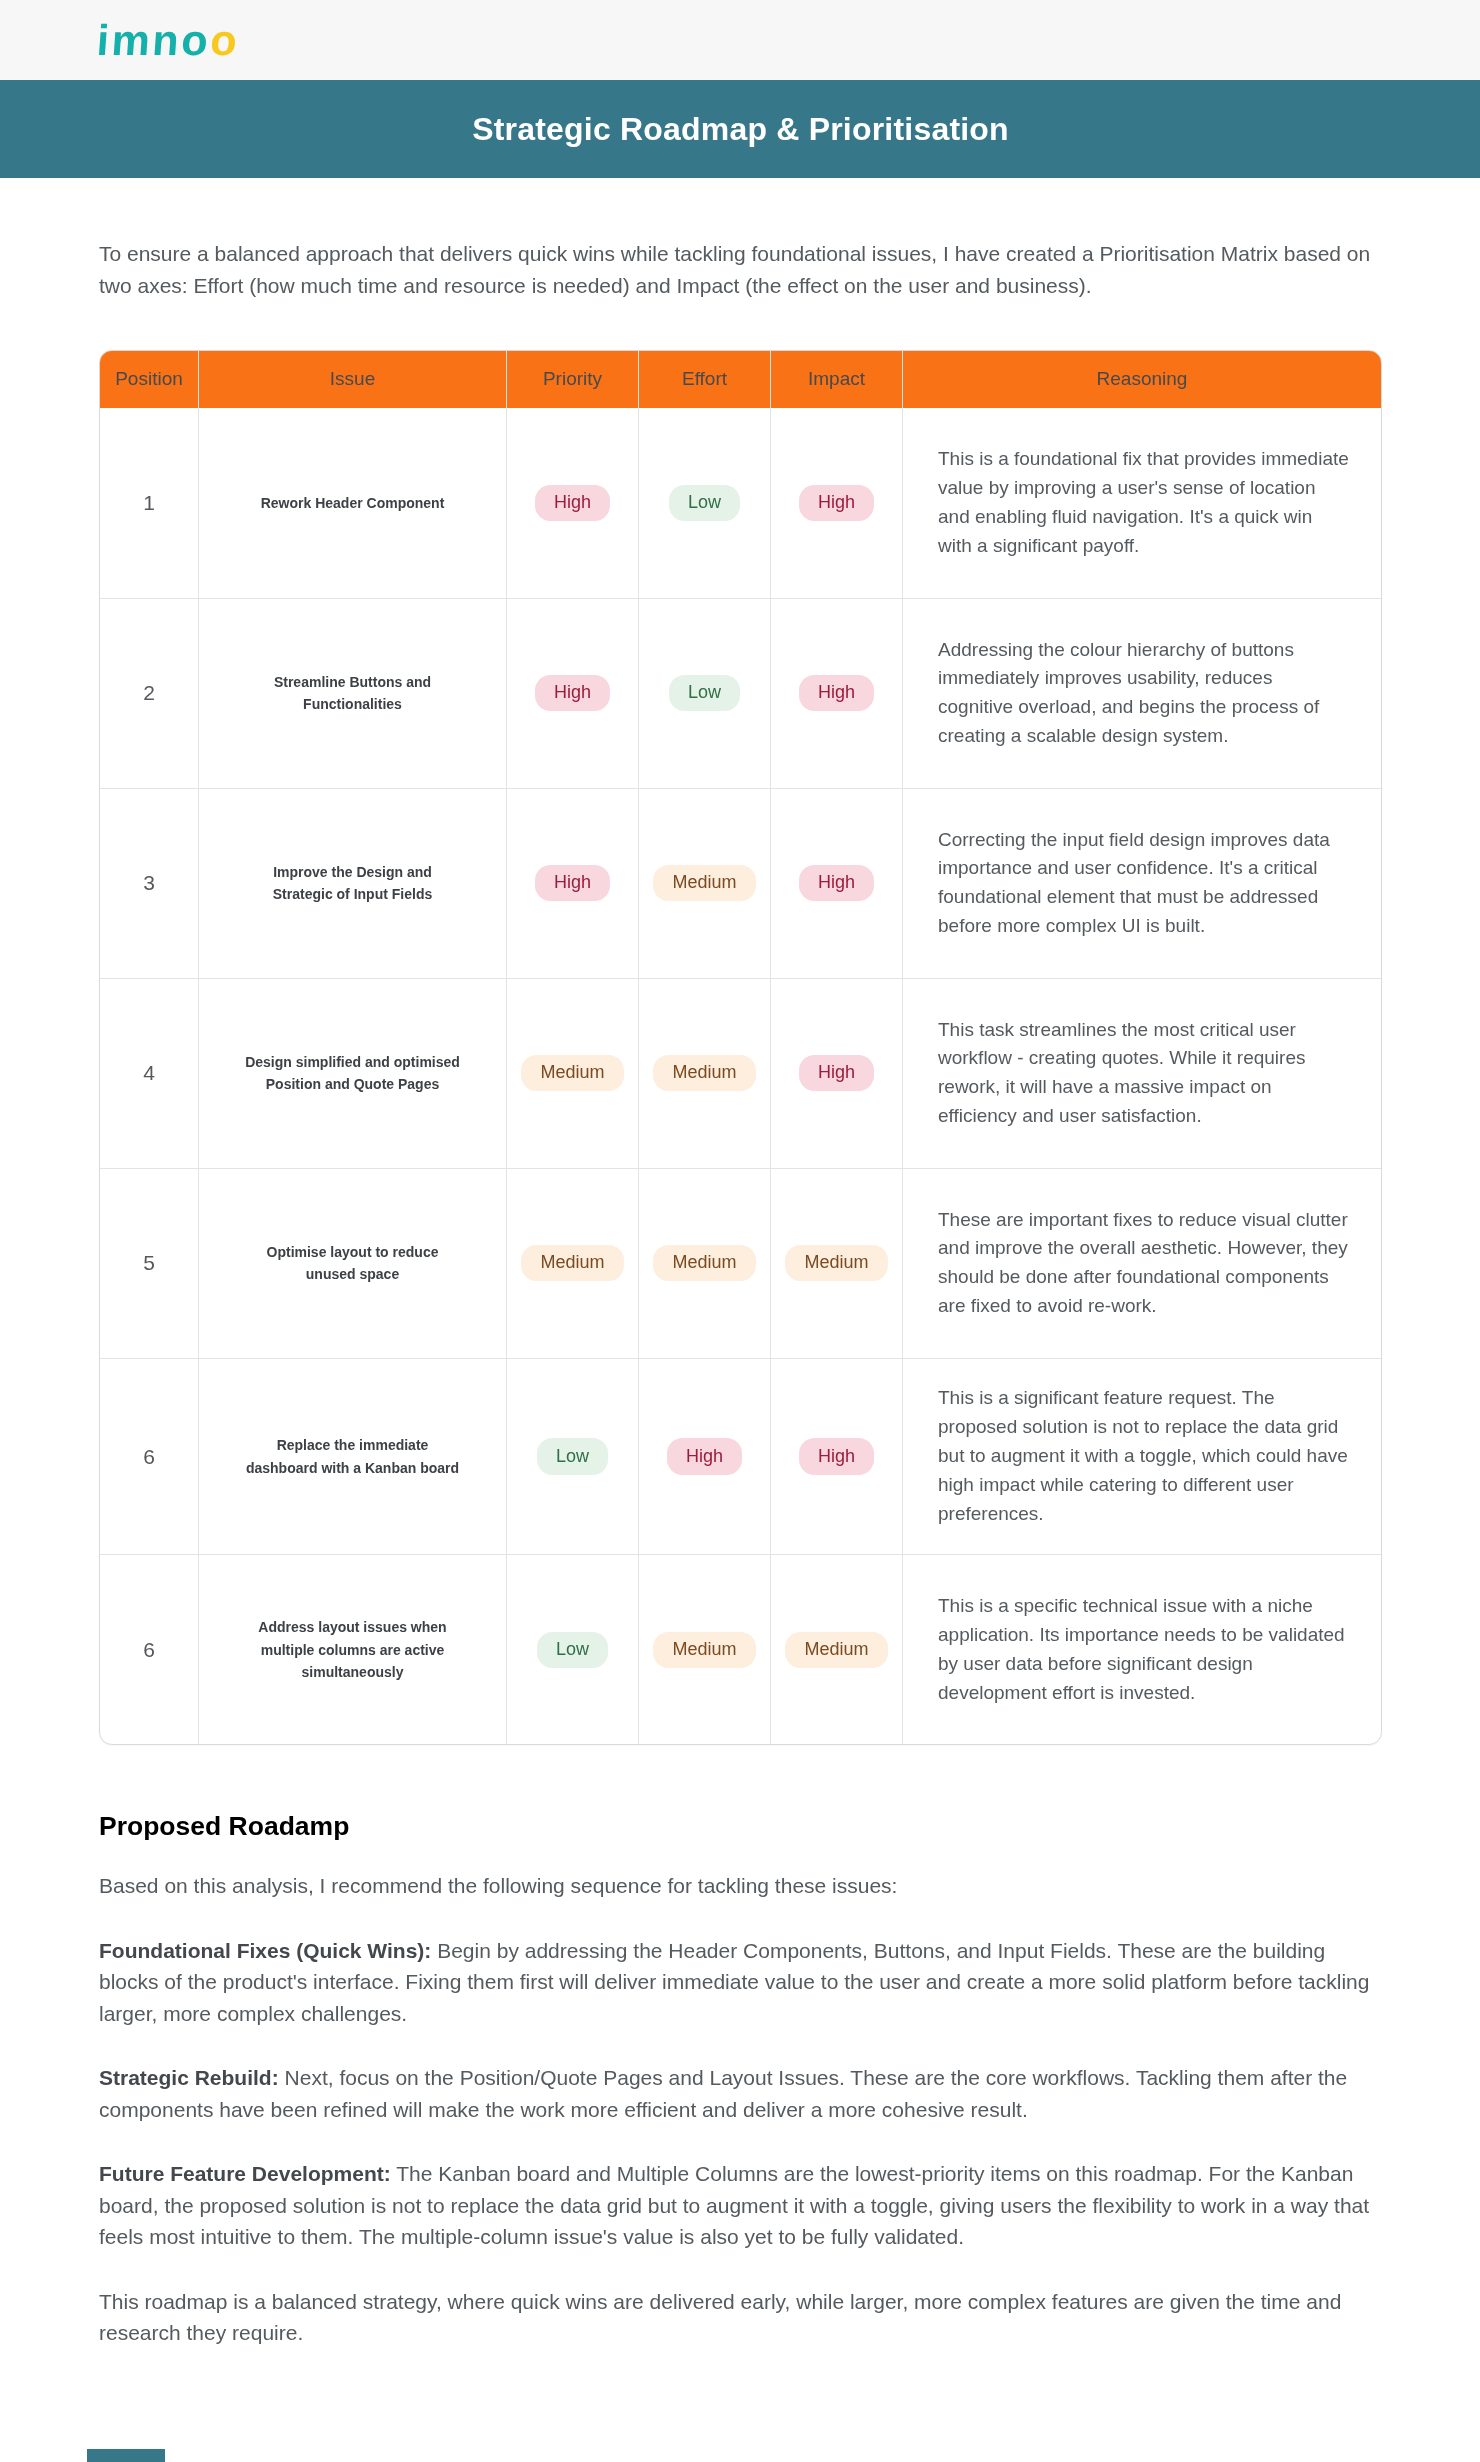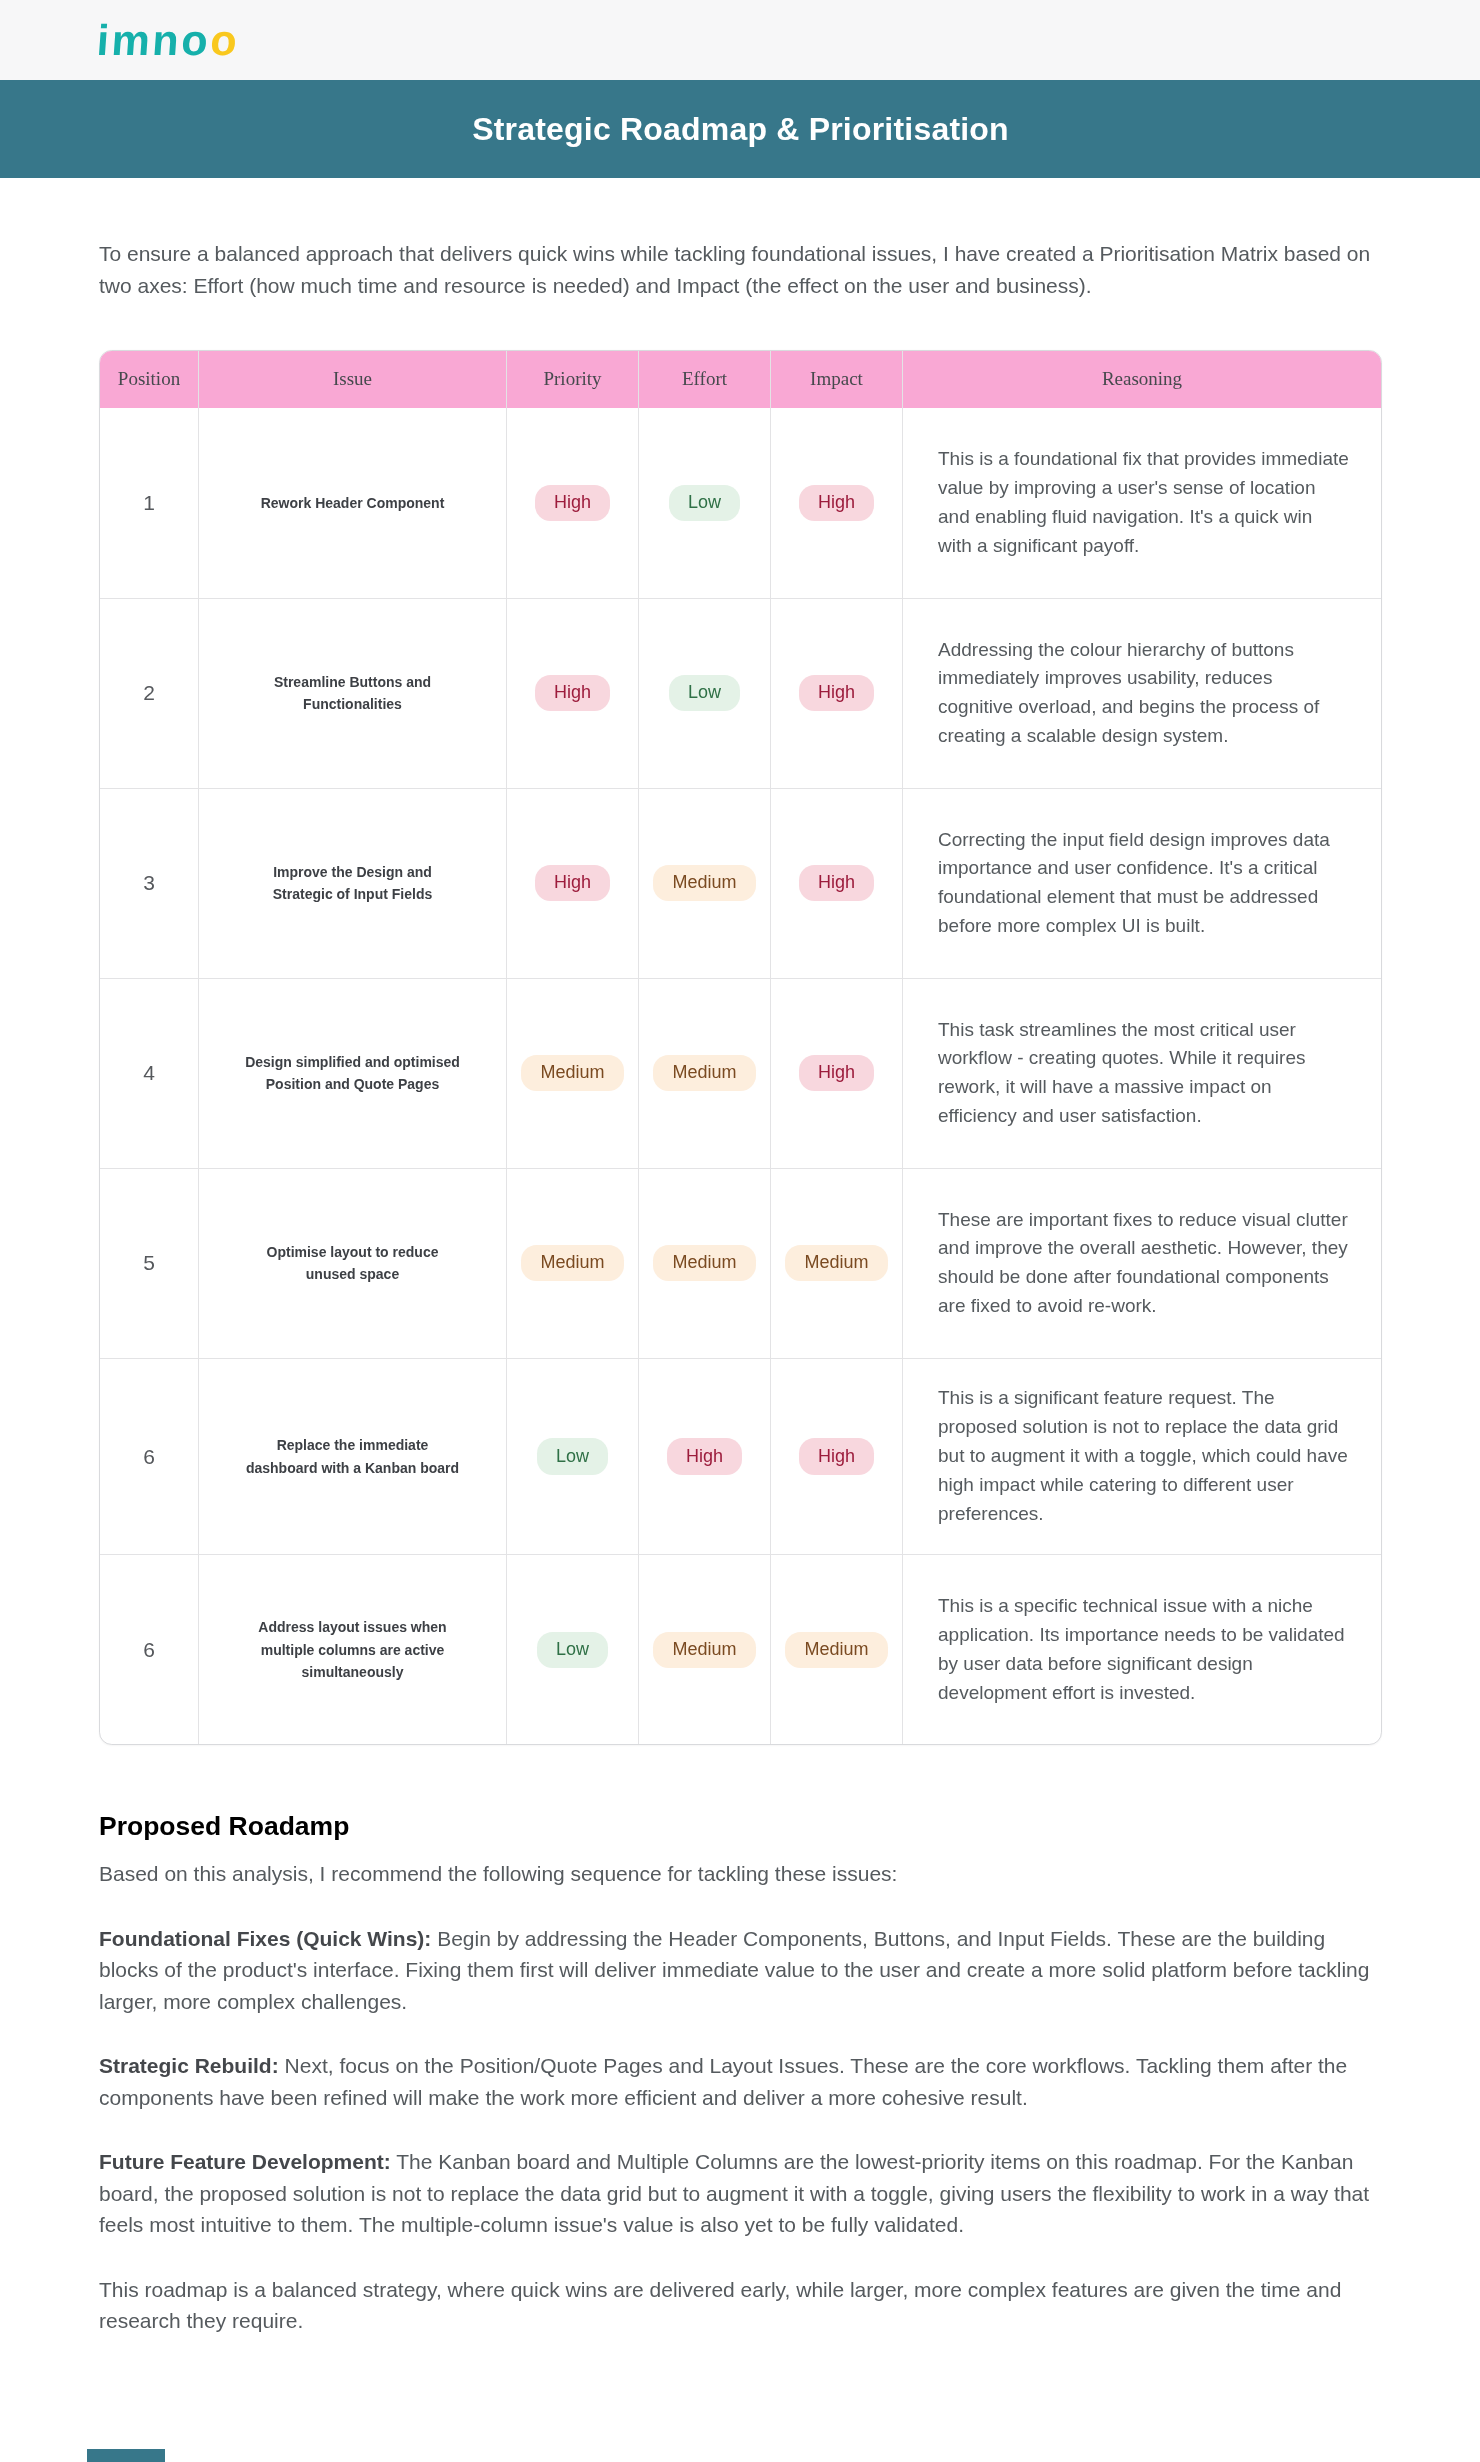--- a/index.html
+++ b/index.html
@@ -37,39 +37,39 @@
     border-radius:12.8px;overflow:hidden;background:#fff;
     box-shadow:0 0.9px 1.8px rgba(0,0,0,0.04);
   }
   .trow{display:grid;grid-template-columns:98px 308px 132px 132px 132px 1fr;}
   .trow + .trow{border-top:0.9px solid var(--border-light);}
   .cell{
     display:flex;align-items:center;justify-content:center;
     padding:16.5px 12.8px;text-align:center;
   }
   .cell + .cell{border-left:0.9px solid var(--border-light);}
-  .thead-row{background:#f9a8d4;font-family:Liberation Serif, serif;}
+  .thead-row{background:#f97316;}
   .thead-row .cell{font-size:19px;color:#46494d;padding:17.4px 9.1px;font-weight:400;}
   .body-row{min-height:190px;}
   .cell-position{font-size:21px;color:#55585c;}
   .cell-issue{font-weight:700;font-size:14px;color:var(--text-dark);line-height:1.6;padding:16.5px 44px;}
   .cell-reasoning{
     justify-content:flex-start;text-align:left;font-size:19px;color:var(--text-gray);
     line-height:1.52;padding:25.6px 31px 25.6px 35px;
   }
   .badge{
     display:inline-block;padding:8.2px 19px;border-radius:15.5px;
     font-size:18px;line-height:1.1;white-space:nowrap;
   }
   .badge-high{background:var(--badge-high-bg);color:var(--badge-high-text);}
   .badge-low{background:var(--badge-low-bg);color:var(--badge-low-text);}
   .badge-medium{background:var(--badge-medium-bg);color:var(--badge-medium-text);}
   
   .roadmap-heading{margin:66px 0 0 0;font-size:26.5px;font-weight:700;color:#000000;}
-  .roadmap-paras{margin-top:16px;}
+  .roadmap-paras{margin-top:28px;}
   .rpara{font-size:21px;line-height:1.5;color:var(--text-gray);margin:0 0 33px 0;max-width:1283px;}
   .rpara .lead{font-weight:700;color:#44474b;}
   
   .footer-accent{position:absolute;left:87px;bottom:0;width:78px;height:12.8px;background:var(--banner-teal);}
 </style>
 </head>
 <body>
 
 <header class="topbar">
   <div class="logo">

